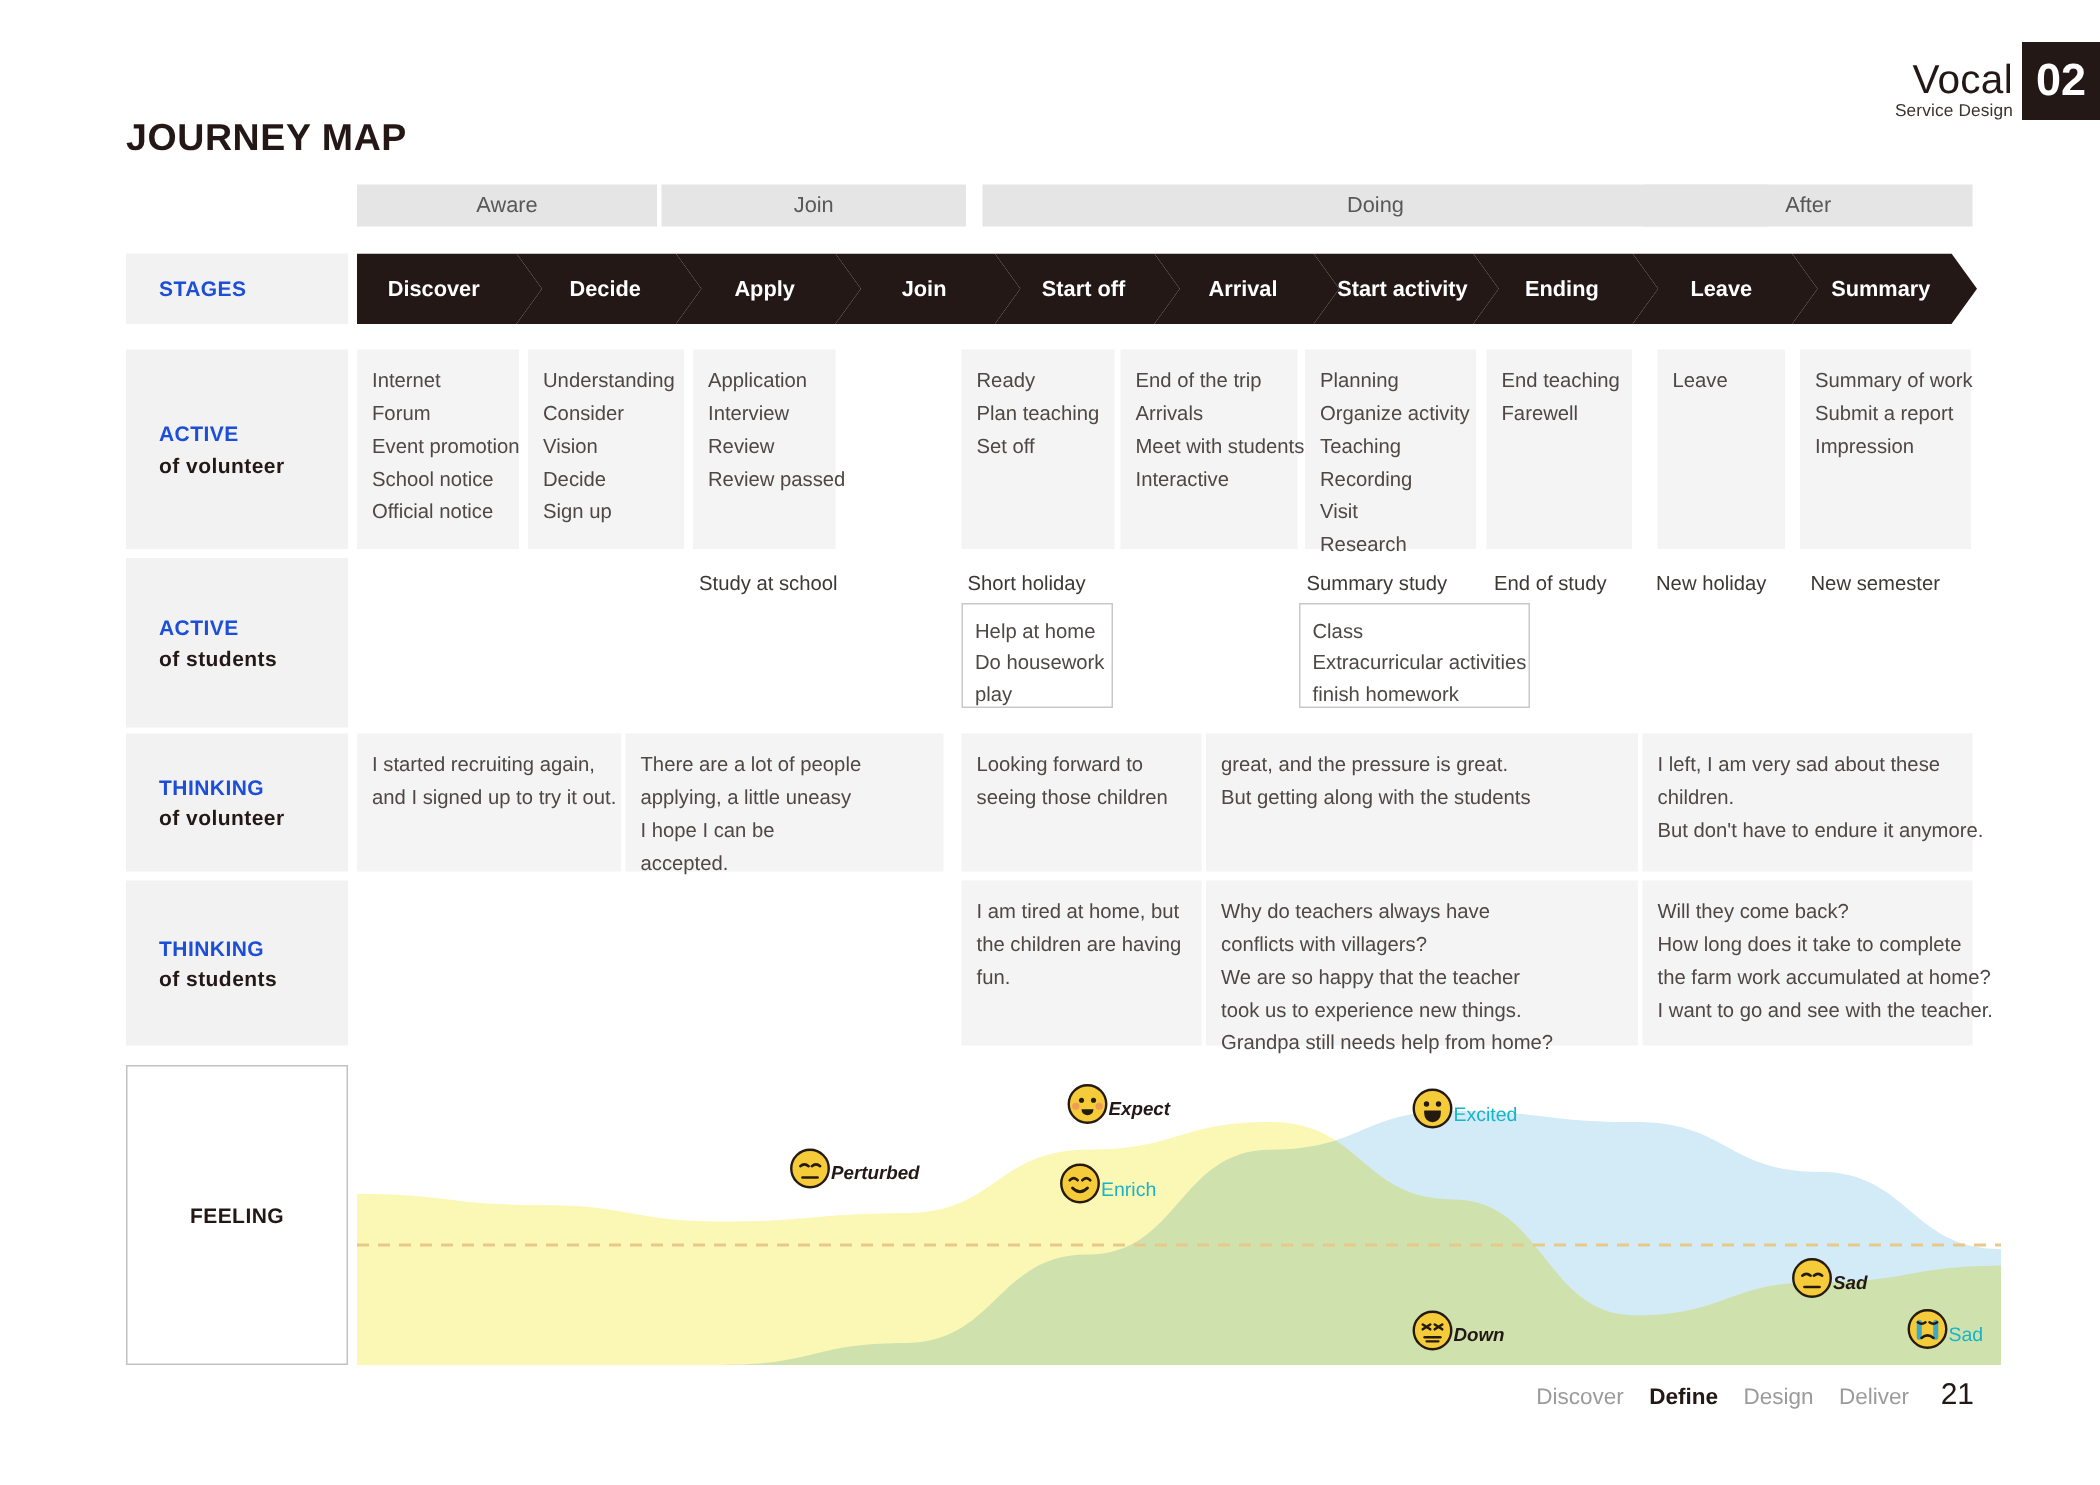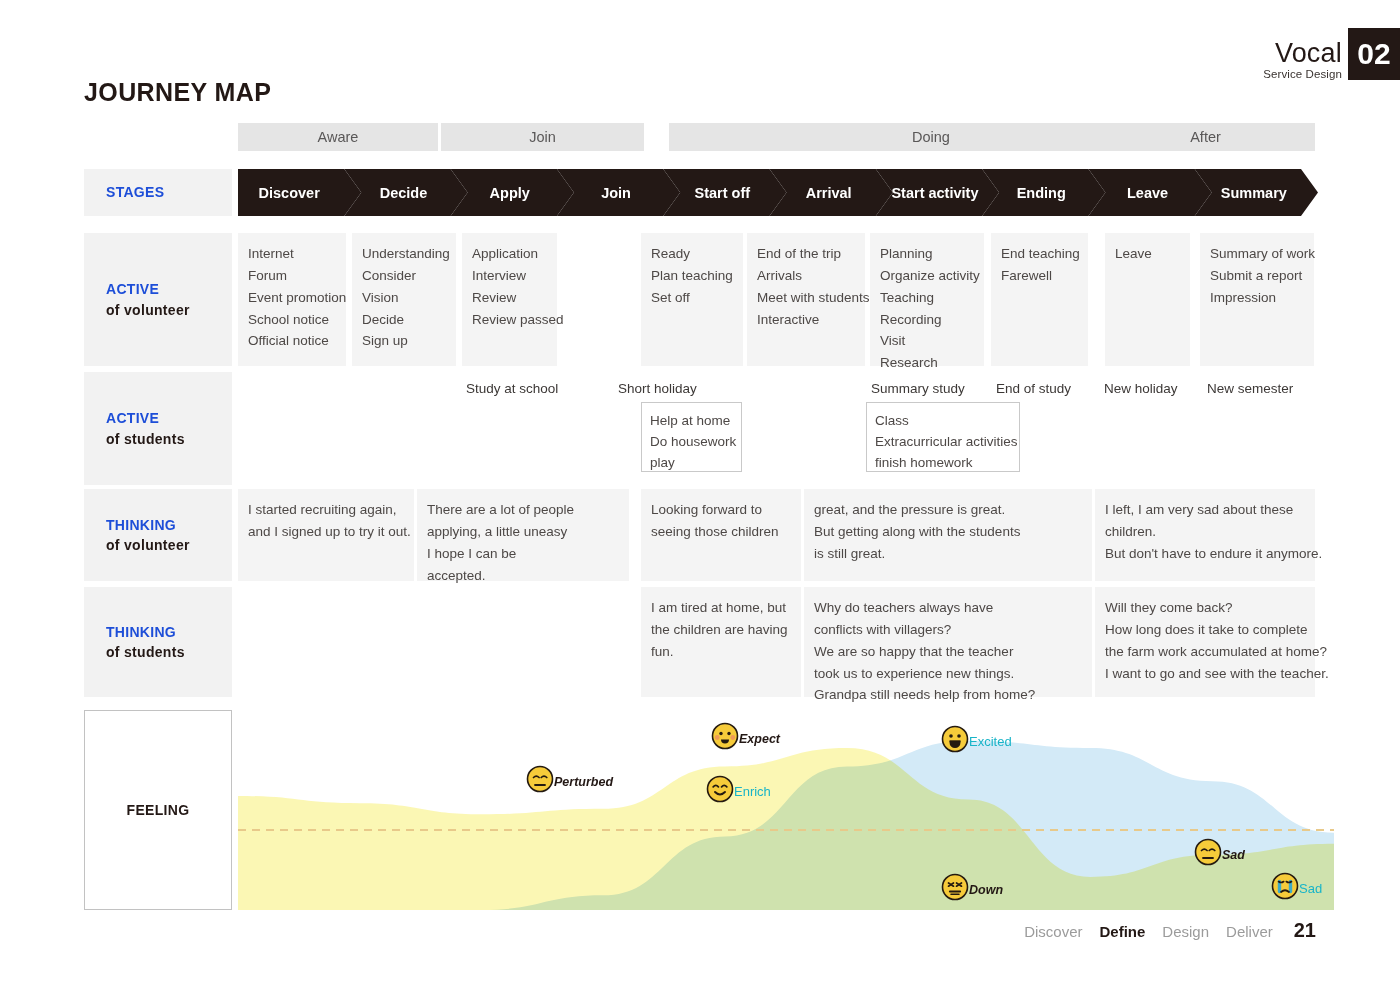--- a/index.html
+++ b/index.html
@@ -46,41 +46,41 @@
 
   
   .marker{position:absolute;display:flex;flex-direction:row;align-items:center;}
   .marker .cap{font-size:12.5px;font-style:italic;font-weight:700;margin-top:1px;white-space:nowrap;color:#231815;}
   .marker .cap.teal{color:#18b4c8;font-style:normal;font-weight:400;font-size:13px;}
 
   
   .footer{position:absolute;right:84px;bottom:48px;display:flex;align-items:baseline;gap:17px;}
   .footer span{font-size:15px;color:#9b9b9b;}
   .footer span.on{color:#231815;font-weight:700;}
-  .footer span.pg{color:#231815;font-size:20px;font-weight:700;margin-left:4px;margin-top:16px;}
+  .footer span.pg{color:#231815;font-size:20px;font-weight:400;margin-left:4px;margin-top:16px;}
 </style>
 </head>
 <body>
 
 <div class="page">
 
   <div class="brand">
     <div class="brand-text">
       <div class="brand-name">Vocal</div>
       <div class="brand-sub">Service Design</div>
     </div>
     <div class="brand-num">02</div>
   </div>
 
   <div class="title">JOURNEY MAP</div>
 
   <div id="phases">
       <div class="abs phase" style="left: 238px; top: 123px; width: 200px;">Aware</div>
       <div class="abs phase" style="left: 441px; top: 123px; width: 203px;">Join</div>
-      <div class="abs phase" style="left: 669px; top: 123px; width: 524px;">Doing</div>
+      <div class="abs phase" style="left: 655px; top: 123px; width: 524px;">Doing</div>
       <div class="abs phase" style="left: 1096px; top: 123px; width: 219px;">After</div>
     </div>
 
   <div class="abs rowlabel" style="left:84px;top:169px;width:148px;height:47px;">
     <b>STAGES</b>
   </div>
   <svg id="stage-svg" class="abs" style="left:238px;top:169px;" width="1080" height="47" viewBox="0 0 1080 47">
       <polygon points="0,0 106.3,0 123.3,23.5 106.3,47 0,47" fill="#231815"></polygon>
       <text x="51.15" y="28.5" text-anchor="middle" fill="#ffffff" font-size="14.5" font-weight="700" font-family="&quot;Liberation Sans&quot;, sans-serif">Discover</text>
       <polygon points="106.3,0 212.6,0 229.6,23.5 212.6,47 106.3,47 123.3,23.5" fill="#231815"></polygon>
@@ -160,21 +160,21 @@
         <div>Impression</div>
       </div>
     </div>
 
   <div class="abs rowlabel" style="left:84px;top:372px;width:148px;height:113px;">
     <b>ACTIVE</b>
     <span>of students</span>
   </div>
   <div id="as-titles">
       <div class="abs freetext" style="left: 466px; top: 381px;">Study at school</div>
-      <div class="abs freetext" style="left: 618px; top: 381px;">Short holiday</div>
+      <div class="abs freetext" style="left: 645px; top: 381px;">Short holiday</div>
       <div class="abs freetext" style="left: 871px; top: 381px;">Summary study</div>
       <div class="abs freetext" style="left: 996px; top: 381px;">End of study</div>
       <div class="abs freetext" style="left: 1104px; top: 381px;">New holiday</div>
       <div class="abs freetext" style="left: 1207px; top: 381px;">New semester</div>
     </div>
   <div id="as-boxes">
       <div class="abs boxed" style="left: 641px; top: 402px; width: 101px; height: 70px;">
         <div>Help at home</div>
         <div>Do housework</div>
         <div>play</div>
@@ -201,21 +201,20 @@
         <div>I hope I can be</div>
         <div>accepted.</div>
       </div>
       <div class="cell" style="position: absolute; left: 641px; top: 489px; width: 160px; height: 92px;">
         <div>Looking forward to</div>
         <div>seeing those children</div>
       </div>
       <div class="cell" style="position: absolute; left: 804px; top: 489px; width: 288px; height: 92px;">
         <div>great, and the pressure is great.</div>
         <div>But getting along with the students</div>
-        <div>is still great.</div>
       </div>
       <div class="cell" style="position: absolute; left: 1095px; top: 489px; width: 220px; height: 92px;">
         <div>I left, I am very sad about these</div>
         <div>children.</div>
         <div>But don't have to endure it anymore.</div>
       </div>
     </div>
 
   <div class="abs rowlabel" style="left:84px;top:587px;width:148px;height:110px;">
     <b>THINKING</b>

